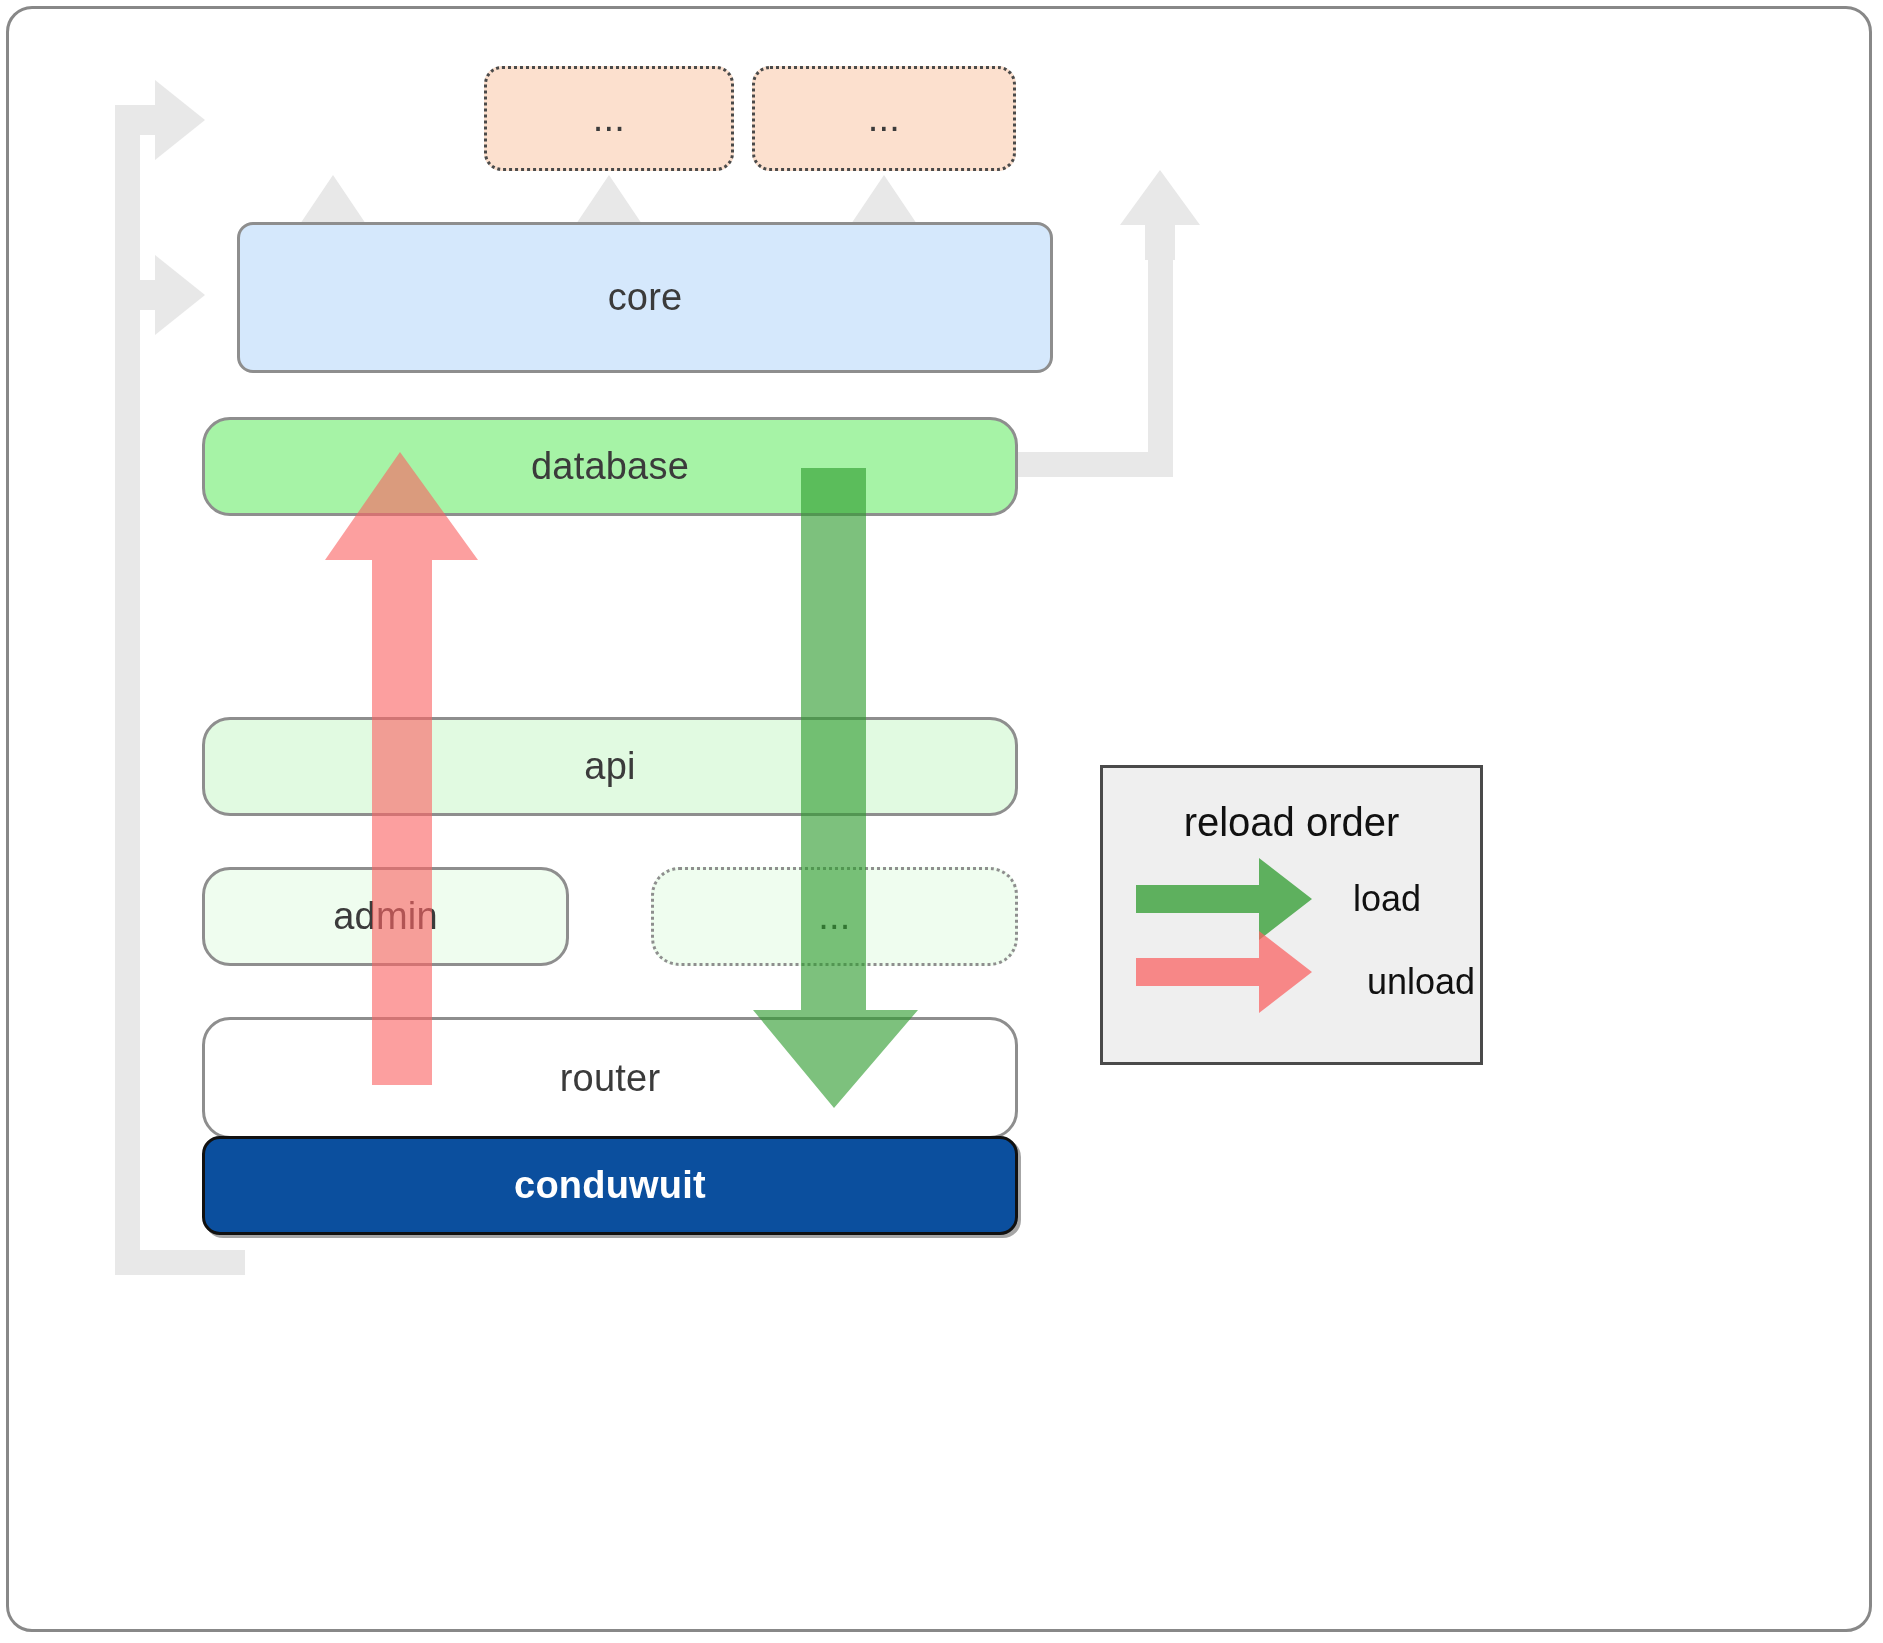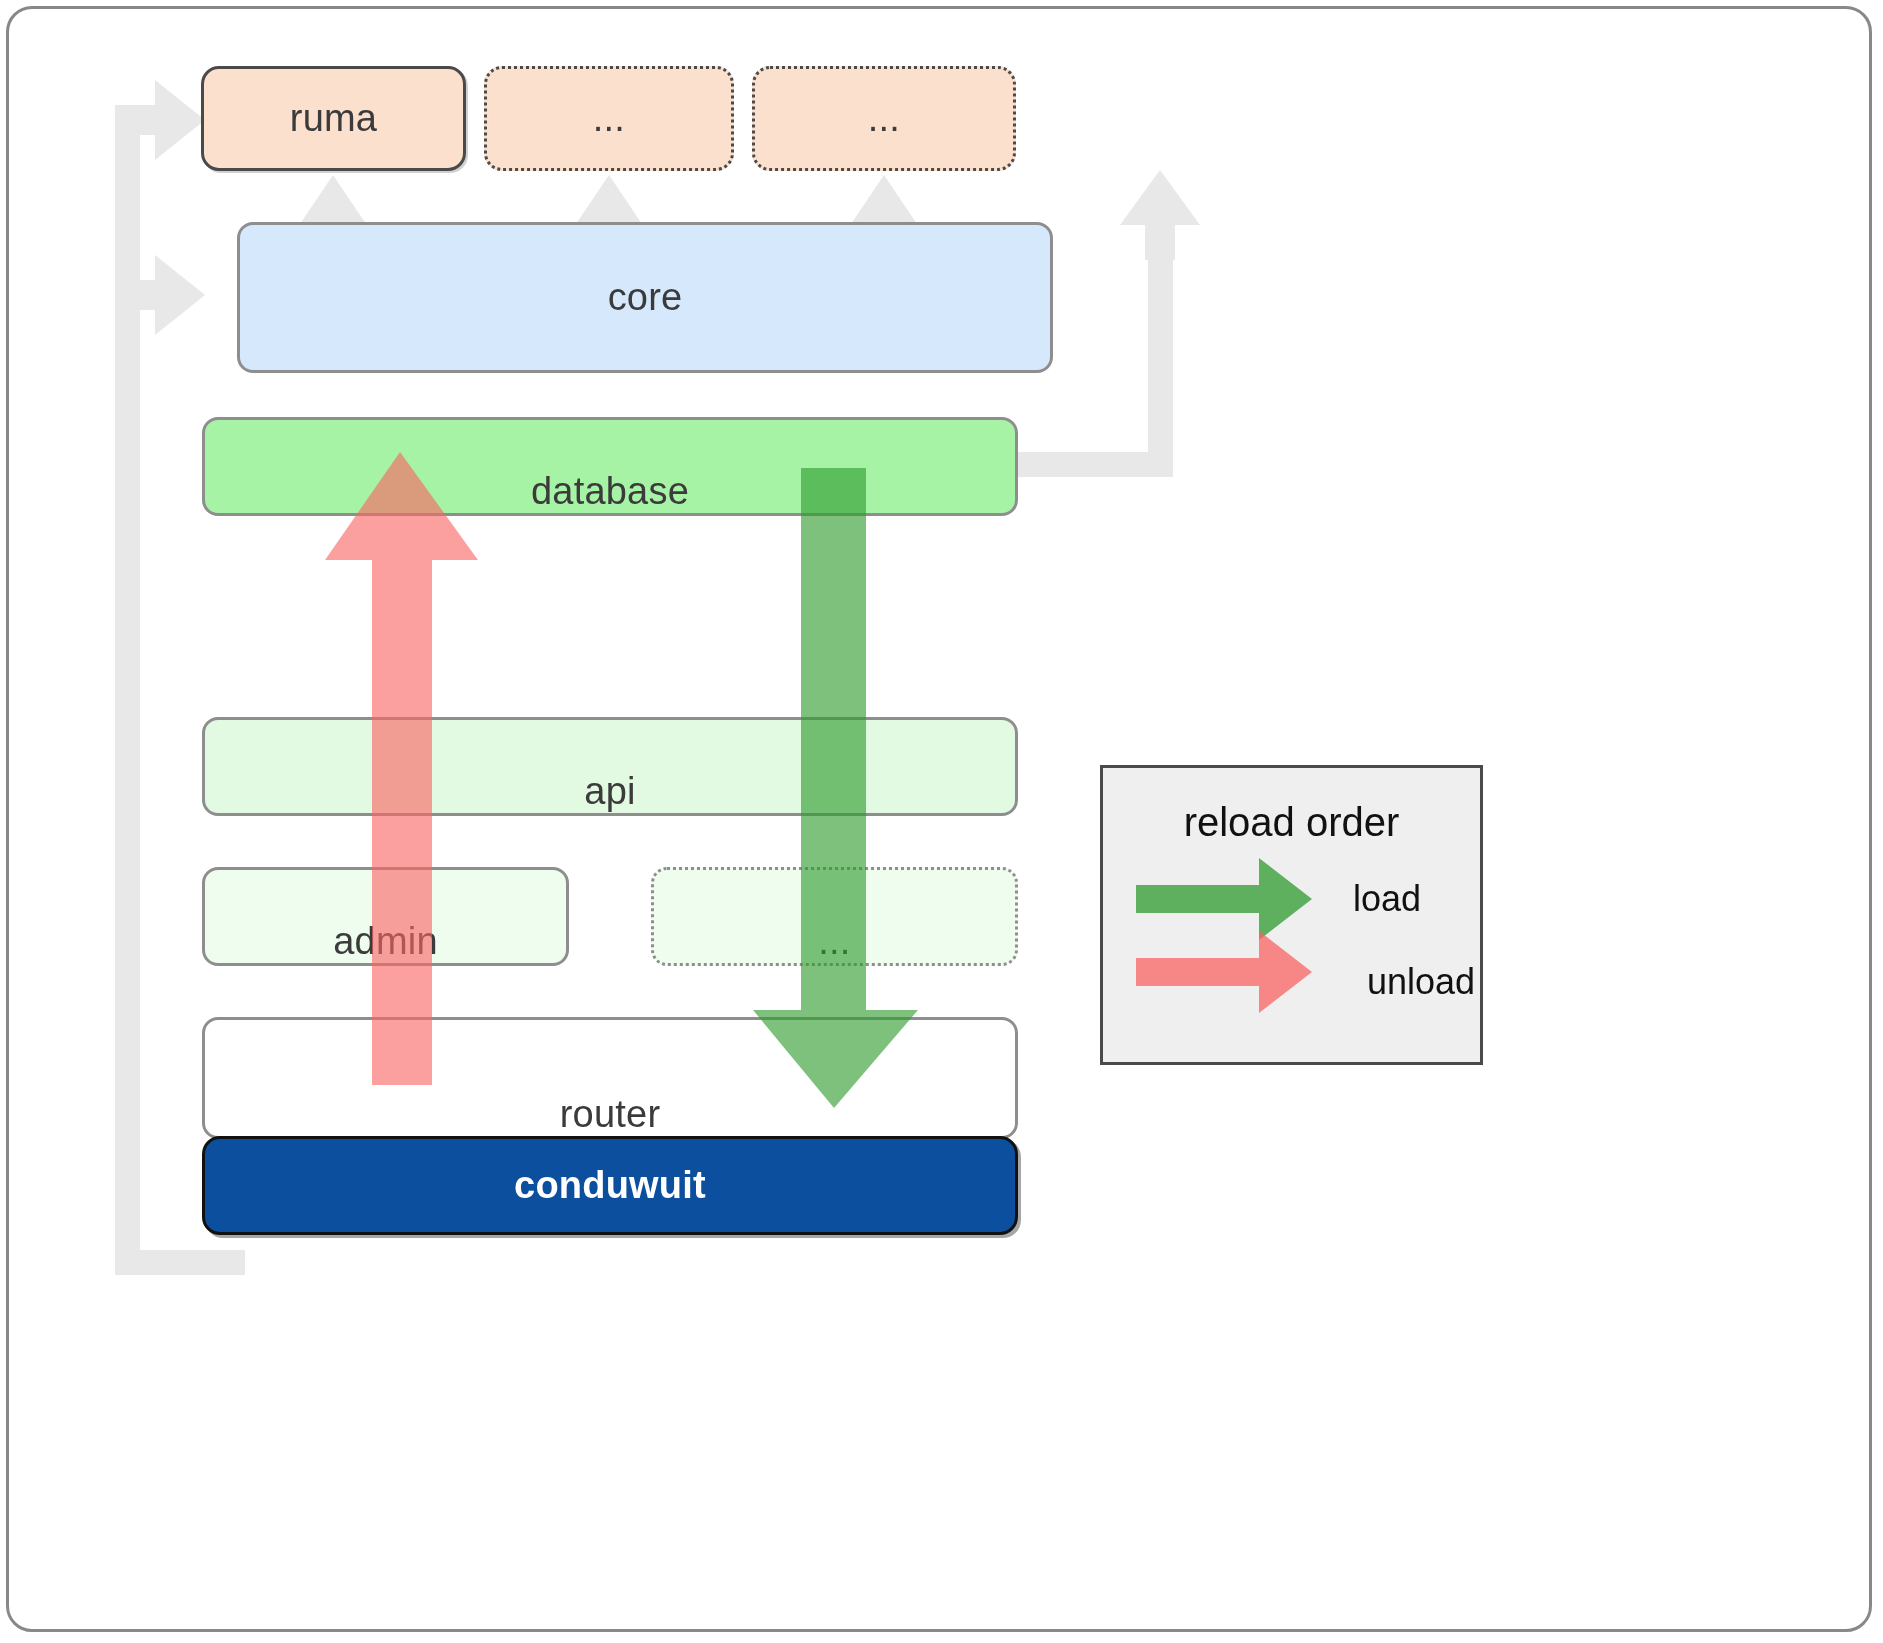--- a/index.html
+++ b/index.html
@@ -49,22 +49,21 @@
     border: 3px dotted #4a4a4a;
     box-shadow: none;
   }
   .node.core {
     background: #d5e8fc;
     border: 3px solid #8e8e8e;
     border-radius: 16px;
   }
   .node.lyr {
     border: 3px solid #8e8e8e;
-    border-radius: 16px;
-    align-items: flex-end;
+    border-radius: 28px;
   }
   .node.lyr.dotted {
     border: 3px dotted #8e8e8e;
   }
   .node.root {
     background: #0b4f9e;
     border: 3px solid #111111;
     border-radius: 18px;
     color: #ffffff;
     font-weight: bold;
@@ -129,23 +128,20 @@
       <path d="M1160,170 L1200,225 L1175,225 L1175,260 L1145,260 L1145,225 L1120,225 Z"></path>
     </g>
     <g fill="#e8e8e8">
 
       <path d="M333,175 L370,230 L347,230 L347,260 L319,260 L319,230 L296,230 Z"></path>
       <path d="M609,175 L646,230 L623,230 L623,260 L595,260 L595,230 L572,230 Z"></path>
       <path d="M884,175 L921,230 L898,230 L898,260 L870,260 L870,230 L847,230 Z"></path>
     </g>
   </svg>
 
-  <div class="node dep" style="left:201px; top:66px; width:265px; height:105px;">
-    <span>ruma</span>
-  </div>
   <div class="node dep dotted" style="left:484px; top:66px; width:250px; height:105px;">
     <span>...</span>
   </div>
   <div class="node dep dotted" style="left:752px; top:66px; width:264px; height:105px;">
     <span>...</span>
   </div>
 
   <div class="node core" style="left:202px; top:222px; width:816px; height:151px;margin-left:35px;">
     <span>core</span>
   </div>

